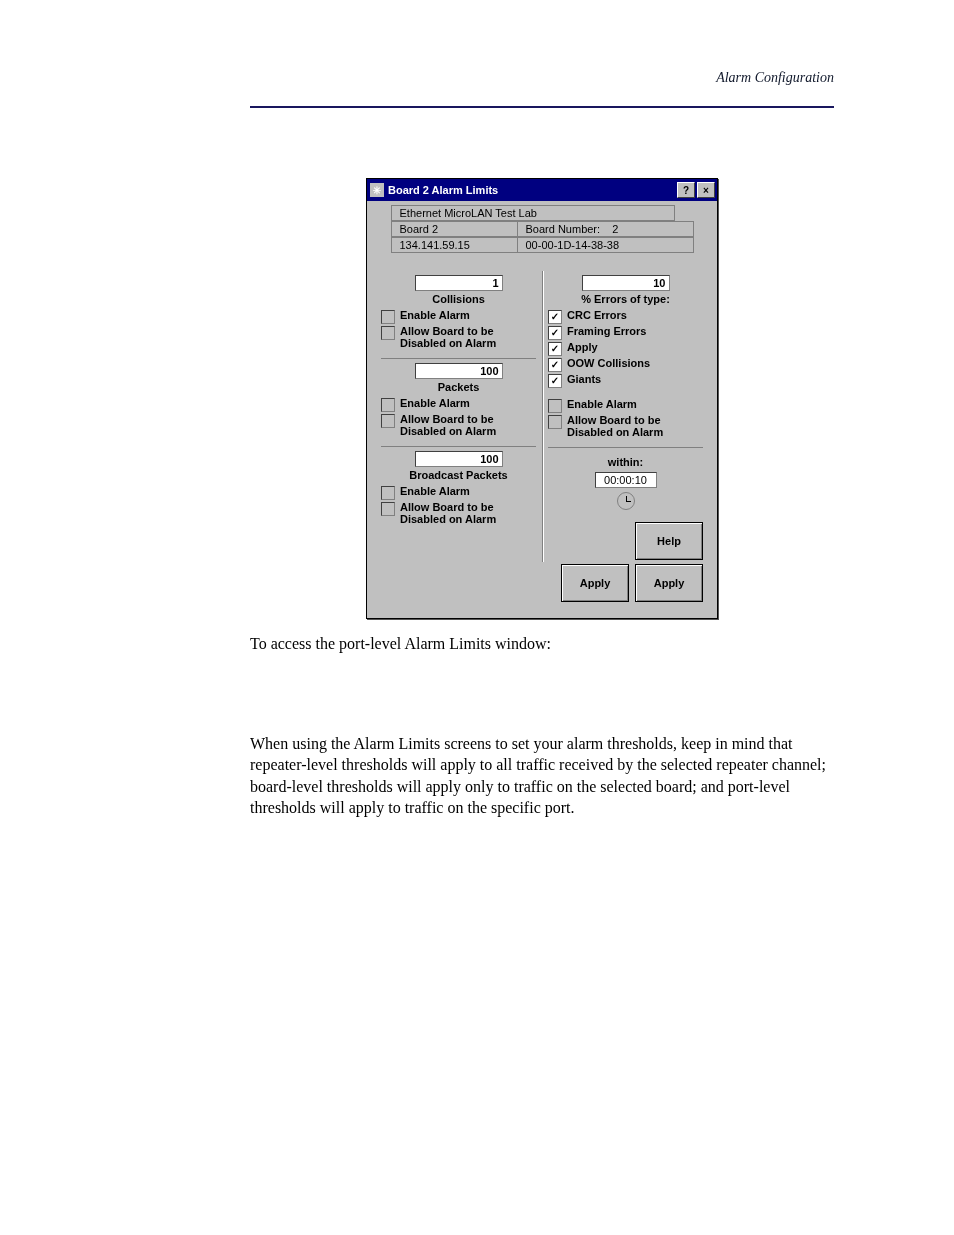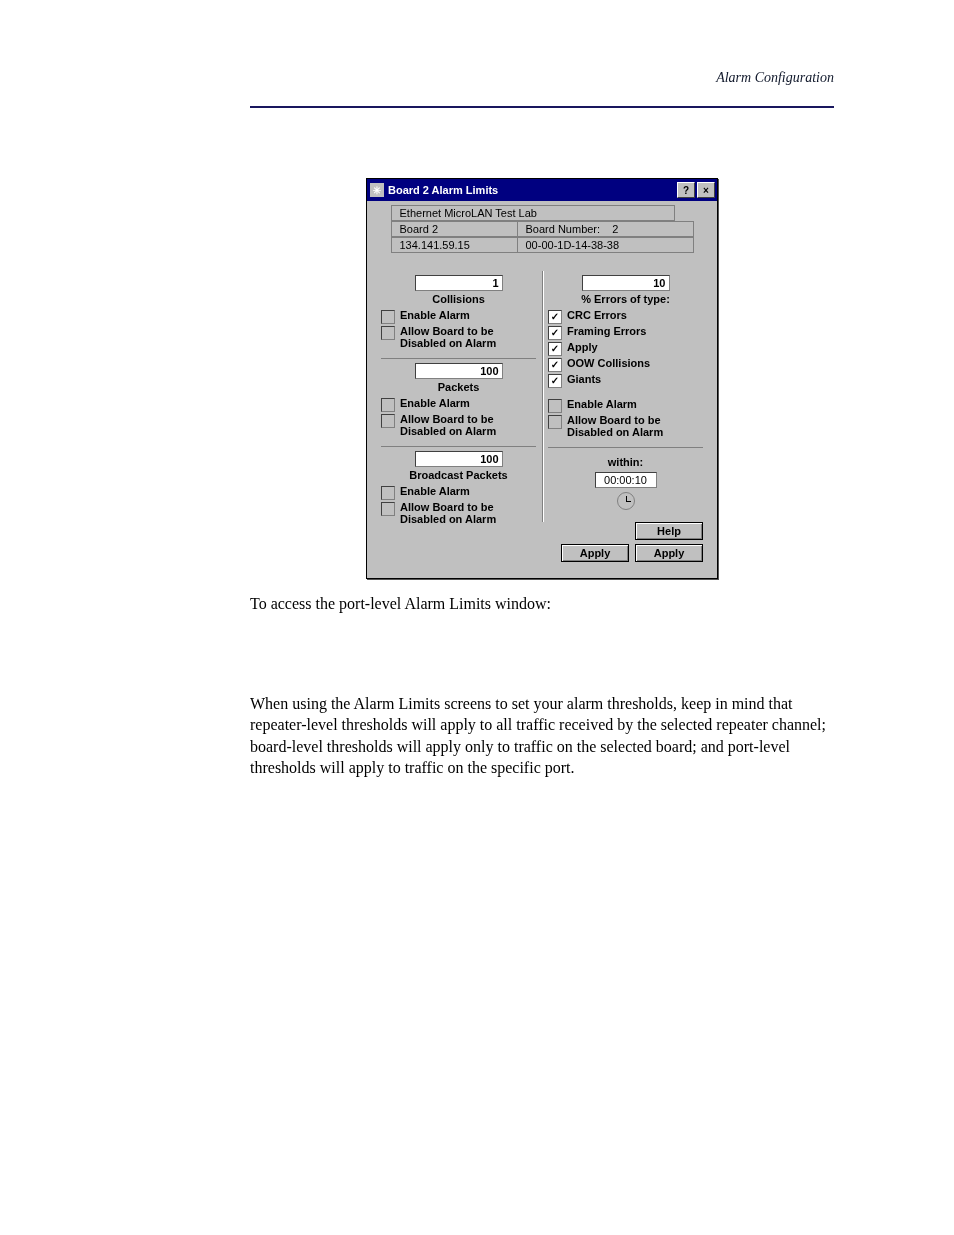--- a/index.html
+++ b/index.html
@@ -190,21 +190,21 @@
   .btn-row {
     display:flex;
     justify-content:flex-end;
     gap:6px;
     margin-top:12px;
   }
   .wbtn {
     background:#c0c0c0;
     border:1px solid #000;
     box-shadow: inset 1px 1px 0 #fff, inset -1px -1px 0 #808080;
-    padding:2px 10px;
+    padding:12px 10px;
     font-weight:bold;
     font-family: "MS Sans Serif", Arial, sans-serif;
     font-size:11px;
     cursor:default;
     min-width:46px;
     text-align:center;
   }
 
   .fig-caption {
     text-align:center;

